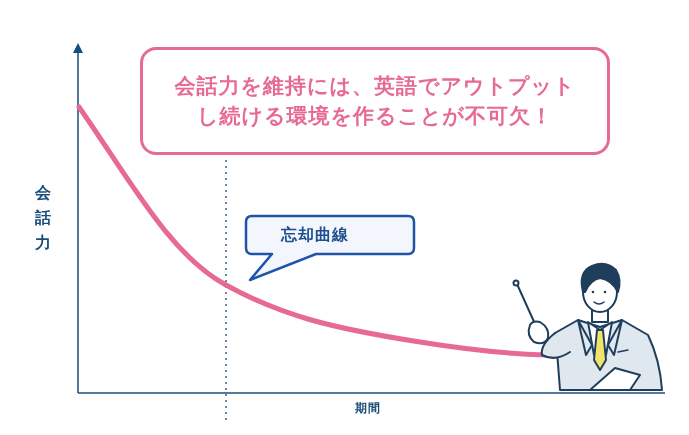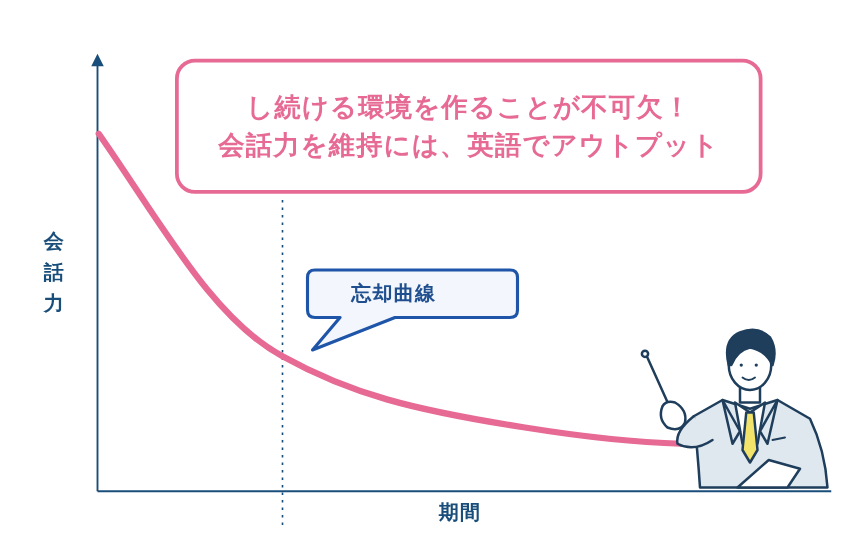--- a/index.html
+++ b/index.html
@@ -22,21 +22,21 @@
     color: #1f4f8f; font-size: 16px; font-weight: bold; letter-spacing: 1px;
   }
   .y-label {
     position: absolute; left: 33px; top: 180px; width: 20px;
     color: #1a4e7a; font-size: 16px; font-weight: bold; line-height: 25px;
     text-align: center;
   }
   .y-label span { display: block; }
   .x-label {
     position: absolute; left: 338px; top: 400px; width: 60px; text-align: center;
-    color: #1a4e7a; font-size: 16px; font-weight: bold; letter-spacing: 1px;
+    color: #1a4e7a; font-size: 12px; font-weight: bold; letter-spacing: 1px;
   }
 </style>
 </head>
 <body>
 
 <div class="canvas">
   <svg width="689" height="435" viewBox="0 0 689 435">
 
     <line x1="226" y1="160" x2="226" y2="420" stroke="#1a4e7a" stroke-width="1.3" stroke-dasharray="2,4"></line>
 
@@ -77,22 +77,22 @@
       <circle cx="593" cy="292" r="1.3" fill="#1f3e5c" stroke="none"></circle>
       <circle cx="605" cy="292" r="1.3" fill="#1f3e5c" stroke="none"></circle>
       <path d="M594,302 Q599,306 604,302" fill="#ffffff" stroke-width="1.5"></path>
 
       <line x1="618" y1="352" x2="628" y2="350" stroke-width="1.5"></line>
     </g>
   </svg>
 
   
   <div class="callout-main">
+    <div class="line">会話力を維持には、英語でアウトプット</div>
     <div class="line">し続ける環境を作ることが不可欠！</div>
-    <div class="line">会話力を維持には、英語でアウトプット</div>
   </div>
 
   
   <div class="bubble-label">忘却曲線</div>
 
   
   <div class="y-label">
     <span>会</span>
     <span>話</span>
     <span>力</span>

